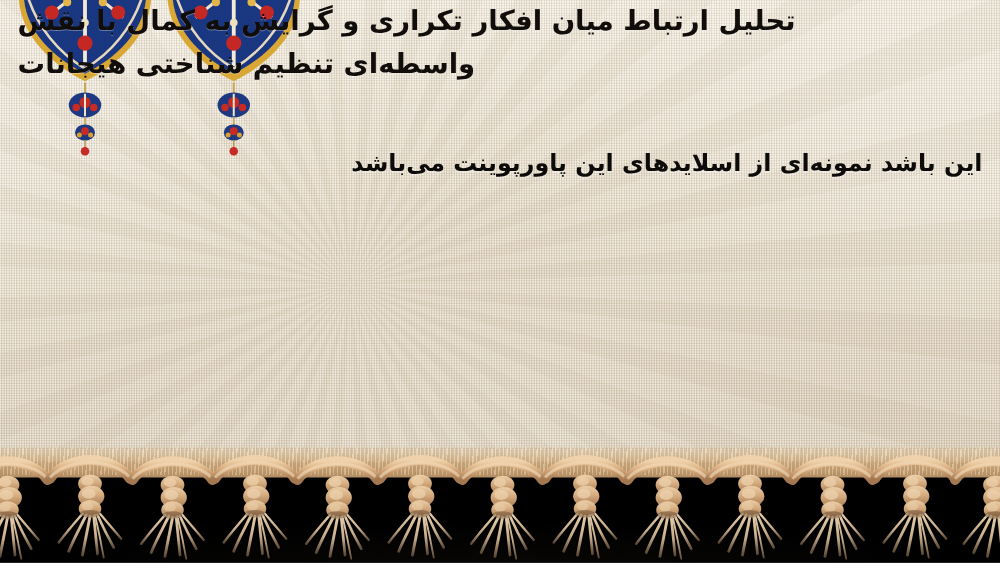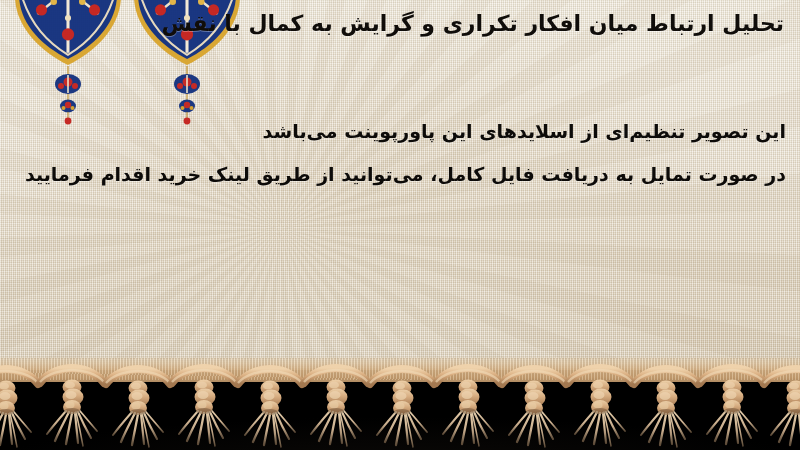--- a/index.html
+++ b/index.html
@@ -141,23 +141,23 @@
     position: absolute;
     left: 0; top: 0;
     width: 800px;
     height: 380px;
     direction: rtl;
   }
 
   .slide-title {
     position: absolute;
     right: 16px;
-    top: 7px;
+    top: 1px;
     width: 770px;
-    text-align: right;
+    text-align: left;
     color: #100d0a;
     font-size: 22px;
     font-weight: bold;
     line-height: 34px;
     letter-spacing: 0px;
     text-shadow: 0 1px 0 rgba(255,255,255,0.30);
   }
   .slide-title .tline { display: block; }
   .slide-title .tline.l1 { padding-right: 0px; }
   .slide-title .tline.l2 { padding-right: 0px; }
@@ -251,25 +251,25 @@
       <g transform="translate(187,66)" opacity="0.95">
         <use href="#pendant"></use>
       </g>
     </svg>
   </div>
 
   <div class="text-layer">
 
     <div class="slide-title">
       <span class="tline l1">تحلیل ارتباط میان افکار تکراری و گرایش به کمال با نقش</span>
+      <span class="tline l2">واسطه‌ای تنظیم شناختی هیجانات</span>
     </div>
 
     <div class="body-block">
-      <span class="bline">این تصویر تنظیم‌ای از اسلایدهای این پاورپوینت می‌باشد</span>
-      <span class="bline">در صورت تمایل به دریافت فایل کامل، می‌توانید از طریق لینک خرید اقدام فرمایید</span>
+      <span class="bline">این باشد نمونه‌ای از اسلایدهای این پاورپوینت می‌باشد</span>
     </div>
 
   </div>
 
   <div class="black-band"></div>
   <div class="selvedge"></div>
   <div class="selvedge-threads"></div>
 
   <div class="fringe-row">
     <svg width="800" height="88" viewBox="0 0 800 88">

